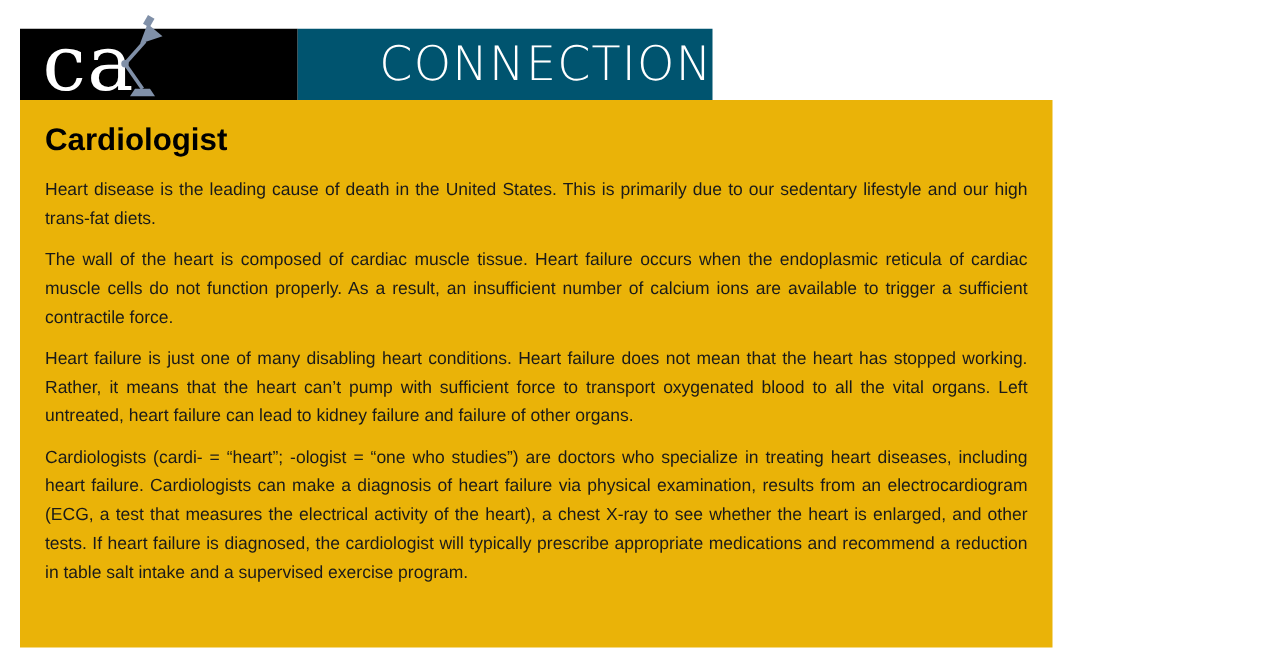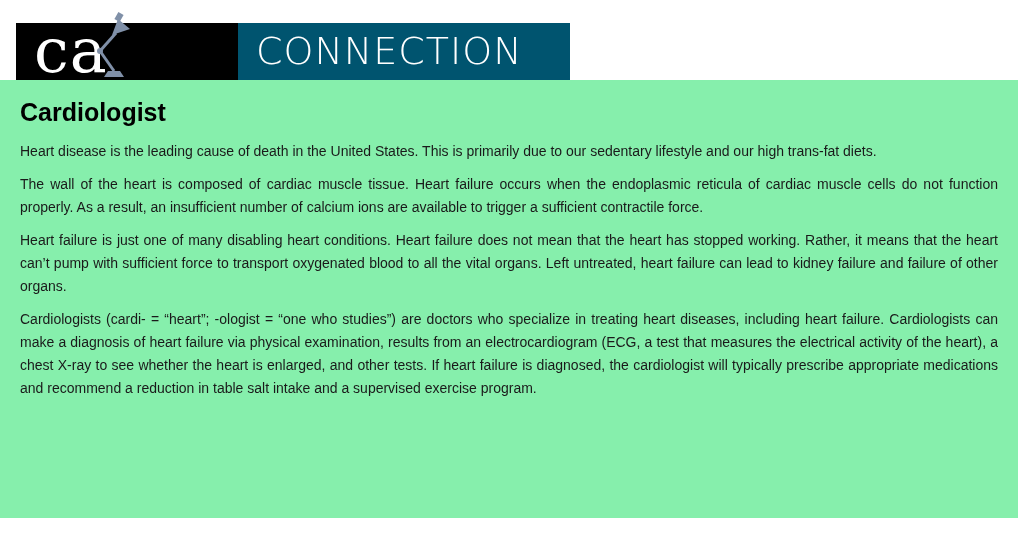--- a/index.html
+++ b/index.html
@@ -2,22 +2,22 @@
 <html><head>
 <meta charset="utf-8">
 <style>
   html, body { margin:0; padding:0; background:#ffffff; }
   body { width:1020px; height:536px; position:relative; overflow:hidden; font-family:"Liberation Sans", sans-serif; }
   .banner { position:absolute; left:16px; top:23px; height:57px; display:flex; }
   .career { width:222px; height:57px; background:#000; position:relative; }
   .career-text { position:absolute; left:18px; top:2px; color:#fff; font-family:"DejaVu Serif", serif; font-size:62px; line-height:52px; letter-spacing:1px; }
   .career-text .gap { display:inline-block; width:30px; }
   .lamp { position:absolute; left:70px; top:-14px; width:50px; height:70px; }
-  .connection { width:332px; height:57px; background:#00546f; color:#fff; font-family:"DejaVu Sans", sans-serif; font-size:38px; font-weight:300; line-height:57px; padding-left:18px; box-sizing:border-box; letter-spacing:1px; }
-  .box { position:absolute; left:0; top:80px; width:1018px; height:438px; background:#86efac; box-sizing:border-box; padding:16px 20px 0 20px; }
+  .connection { width:332px; height:57px; background:#00546f; color:#fff; font-family:"DejaVu Sans", sans-serif; font-size:38px; font-weight:300; line-height:57px; padding-left:18px; box-sizing:border-box; letter-spacing:1px;text-align:right; }
+  .box { position:absolute; left:16px; top:80px; width:826px; height:438px; background:#eab308; box-sizing:border-box; padding:16px 20px 0 20px; }
   .title { font-size:25px; font-weight:bold; color:#000; margin:0 0 12px 0; line-height:32px; }
   .para { font-size:14px; line-height:23px; color:#1a1a1a; text-align:justify; margin:0 0 10px 0; }
 </style>
 </head>
 <body>
 
 <div class="banner">
   <div class="career">
     <div class="career-text"><span>ca</span><span class="gap"></span><span>eer</span></div>
     <svg class="lamp" viewBox="0 0 50 70">

